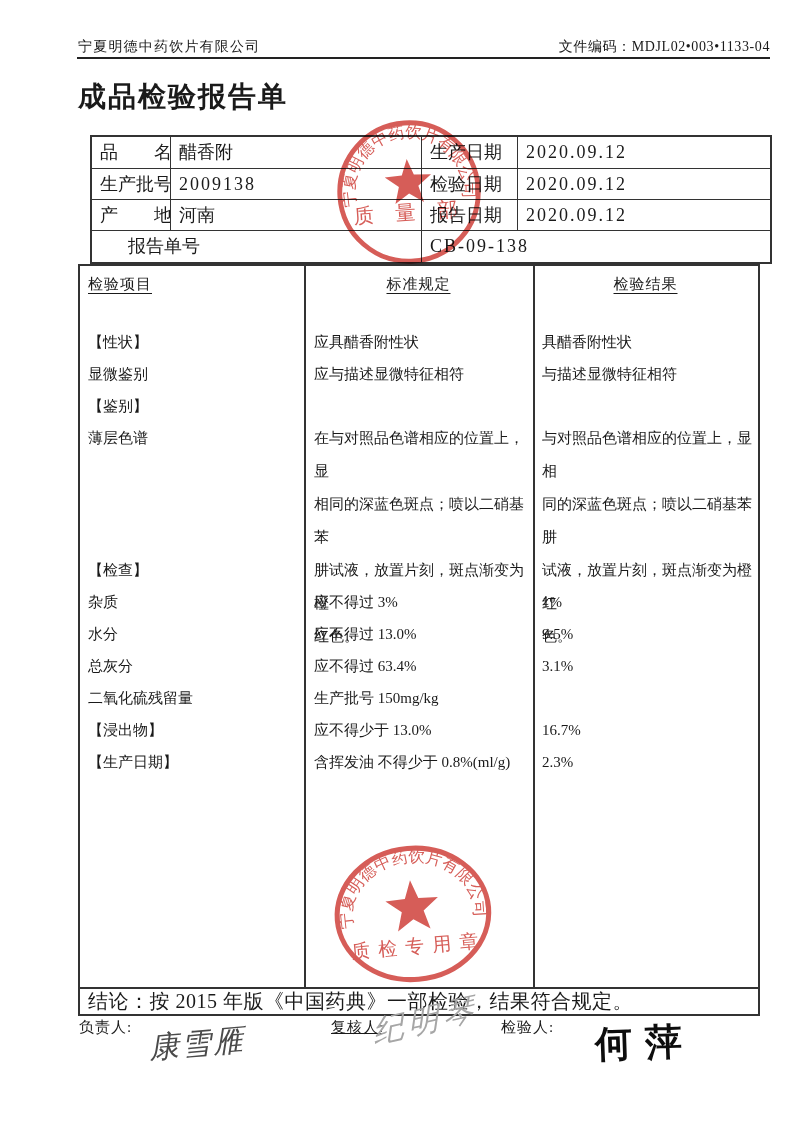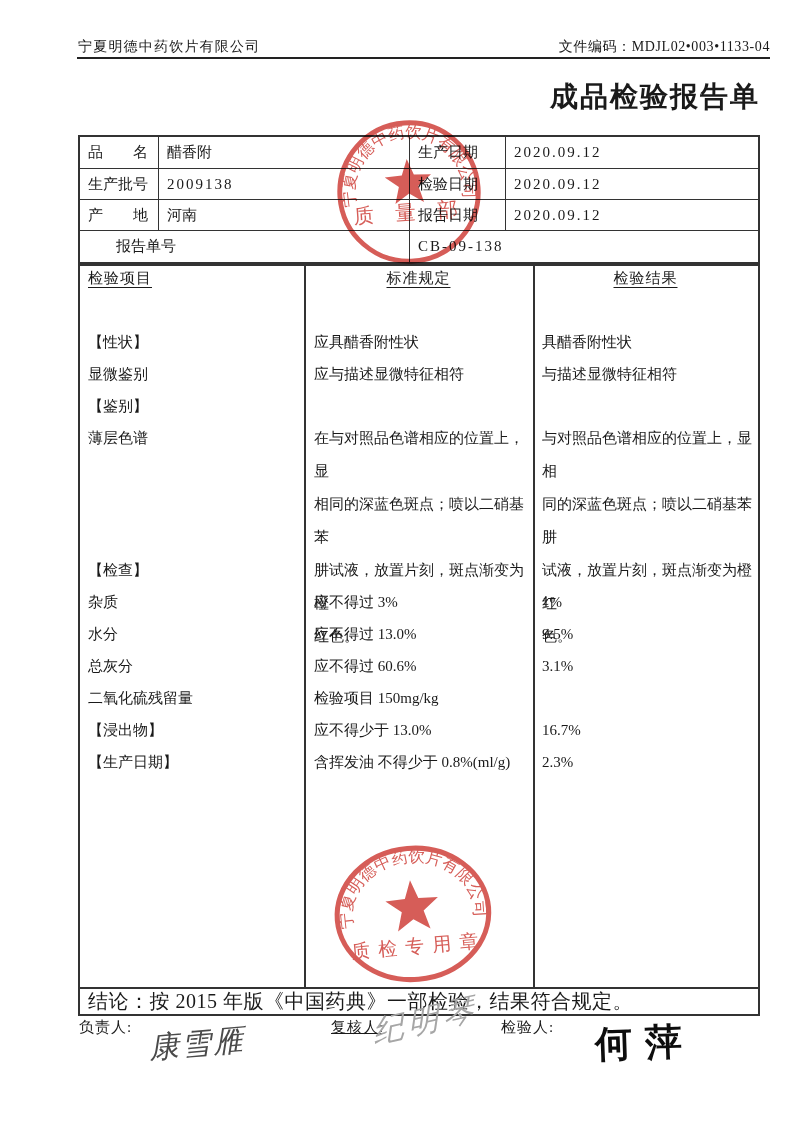--- a/index.html
+++ b/index.html
@@ -4,44 +4,44 @@
 <style>
   html,body{margin:0;padding:0;background:#fff;}
   .page{position:relative;width:800px;height:1131px;background:#fff;overflow:hidden;
         font-family:"Liberation Serif","DejaVu Serif",serif;color:#1a1a1a;margin-left:47px;}
   
   .hdr{position:absolute;left:31px;width:692px;top:38px;display:flex;
        justify-content:space-between;font-size:14px;letter-spacing:1.2px;}
   .hdr-code{letter-spacing:0.6px;}
   .hdr-rule{position:absolute;left:30px;top:57px;width:693px;height:2px;background:#222;}
   
-  .title{position:absolute;left:31px;top:78px;width:682px;text-align:right;
+  .title{position:absolute;left:31px;top:78px;width:682px;text-align:left;
          font-size:28px;font-weight:bold;letter-spacing:2px;}
   
-  .info-table{position:absolute;left:31px;top:135px;width:682px;height:129px;
+  .info-table{position:absolute;left:43px;top:135px;width:682px;height:129px;
        border:2px solid #333;box-sizing:border-box;display:grid;
        grid-template-columns:78px 251px 96px 253px;grid-template-rows:31px 31px 31px 1fr;
-       font-size:15px;}
+       font-size:18px;}
   .ic{border-left:1px solid #333;border-top:1px solid #333;line-height:30px;
       padding-left:8px;white-space:nowrap;overflow:hidden;}
   .ic.nbl{border-left:none;}
   .ic.nbt{border-top:none;}
   .ic.sp12{grid-column:1/3;padding-left:36px;}
   .ic.sp34{grid-column:3/5;}
   .num{letter-spacing:2px;}
   
   .main-table{position:absolute;left:31px;top:264px;width:682px;height:723px;
        border:2px solid #333;border-bottom:none;box-sizing:border-box;font-size:15px;}
   .vline{position:absolute;top:0;bottom:0;width:1.5px;background:#333;}
   .v1{left:224px;} .v2{left:453px;}
   .mrow{display:flex;}
   .c1{width:224px;padding-left:8px;box-sizing:border-box;}
   .c2{width:229px;padding-left:10px;box-sizing:border-box;}
   .c3{flex:1;padding-left:9px;box-sizing:border-box;}
-  .rhead{height:60px;padding-top:3px;box-sizing:border-box;}
+  .rhead{height:60px;padding-top:9px;box-sizing:border-box;}
   .rhead .c2,.rhead .c3{text-align:center;padding-left:0;}
   .colhead{text-decoration:underline;text-underline-offset:4px;letter-spacing:1px;}
   .r32{height:32px;line-height:32px;}
   .rtall{height:132px;}
   .rtall .c1{line-height:33px;}
   .wrapcell{white-space:pre-wrap;font-size:15px;line-height:33px;padding-right:2px;}
   .rfill{flex:1;}
   
   .conclusion{position:absolute;left:31px;top:987px;width:682px;height:29px;
        border:2px solid #333;box-sizing:border-box;line-height:25px;
@@ -140,26 +140,26 @@
       <div class="c2">应不得过 3%</div>
       <div class="c3">1%</div>
     </div>
     <div class="mrow r32">
       <div class="c1">水分</div>
       <div class="c2">应不得过 13.0%</div>
       <div class="c3">9.5%</div>
     </div>
     <div class="mrow r32">
       <div class="c1">总灰分</div>
-      <div class="c2">应不得过 60.6%</div>
+      <div class="c2">应不得过 63.4%</div>
       <div class="c3">3.1%</div>
     </div>
     <div class="mrow r32">
       <div class="c1">二氧化硫残留量</div>
-      <div class="c2">检验项目 150mg/kg</div>
+      <div class="c2">生产批号 150mg/kg</div>
     </div>
     <div class="mrow r32">
       <div class="c1">【浸出物】</div>
       <div class="c2">应不得少于 13.0%</div>
       <div class="c3">16.7%</div>
     </div>
     <div class="mrow r32">
       <div class="c1">【生产日期】</div>
       <div class="c2">含挥发油  不得少于 0.8%(ml/g)</div>
       <div class="c3">2.3%</div>

